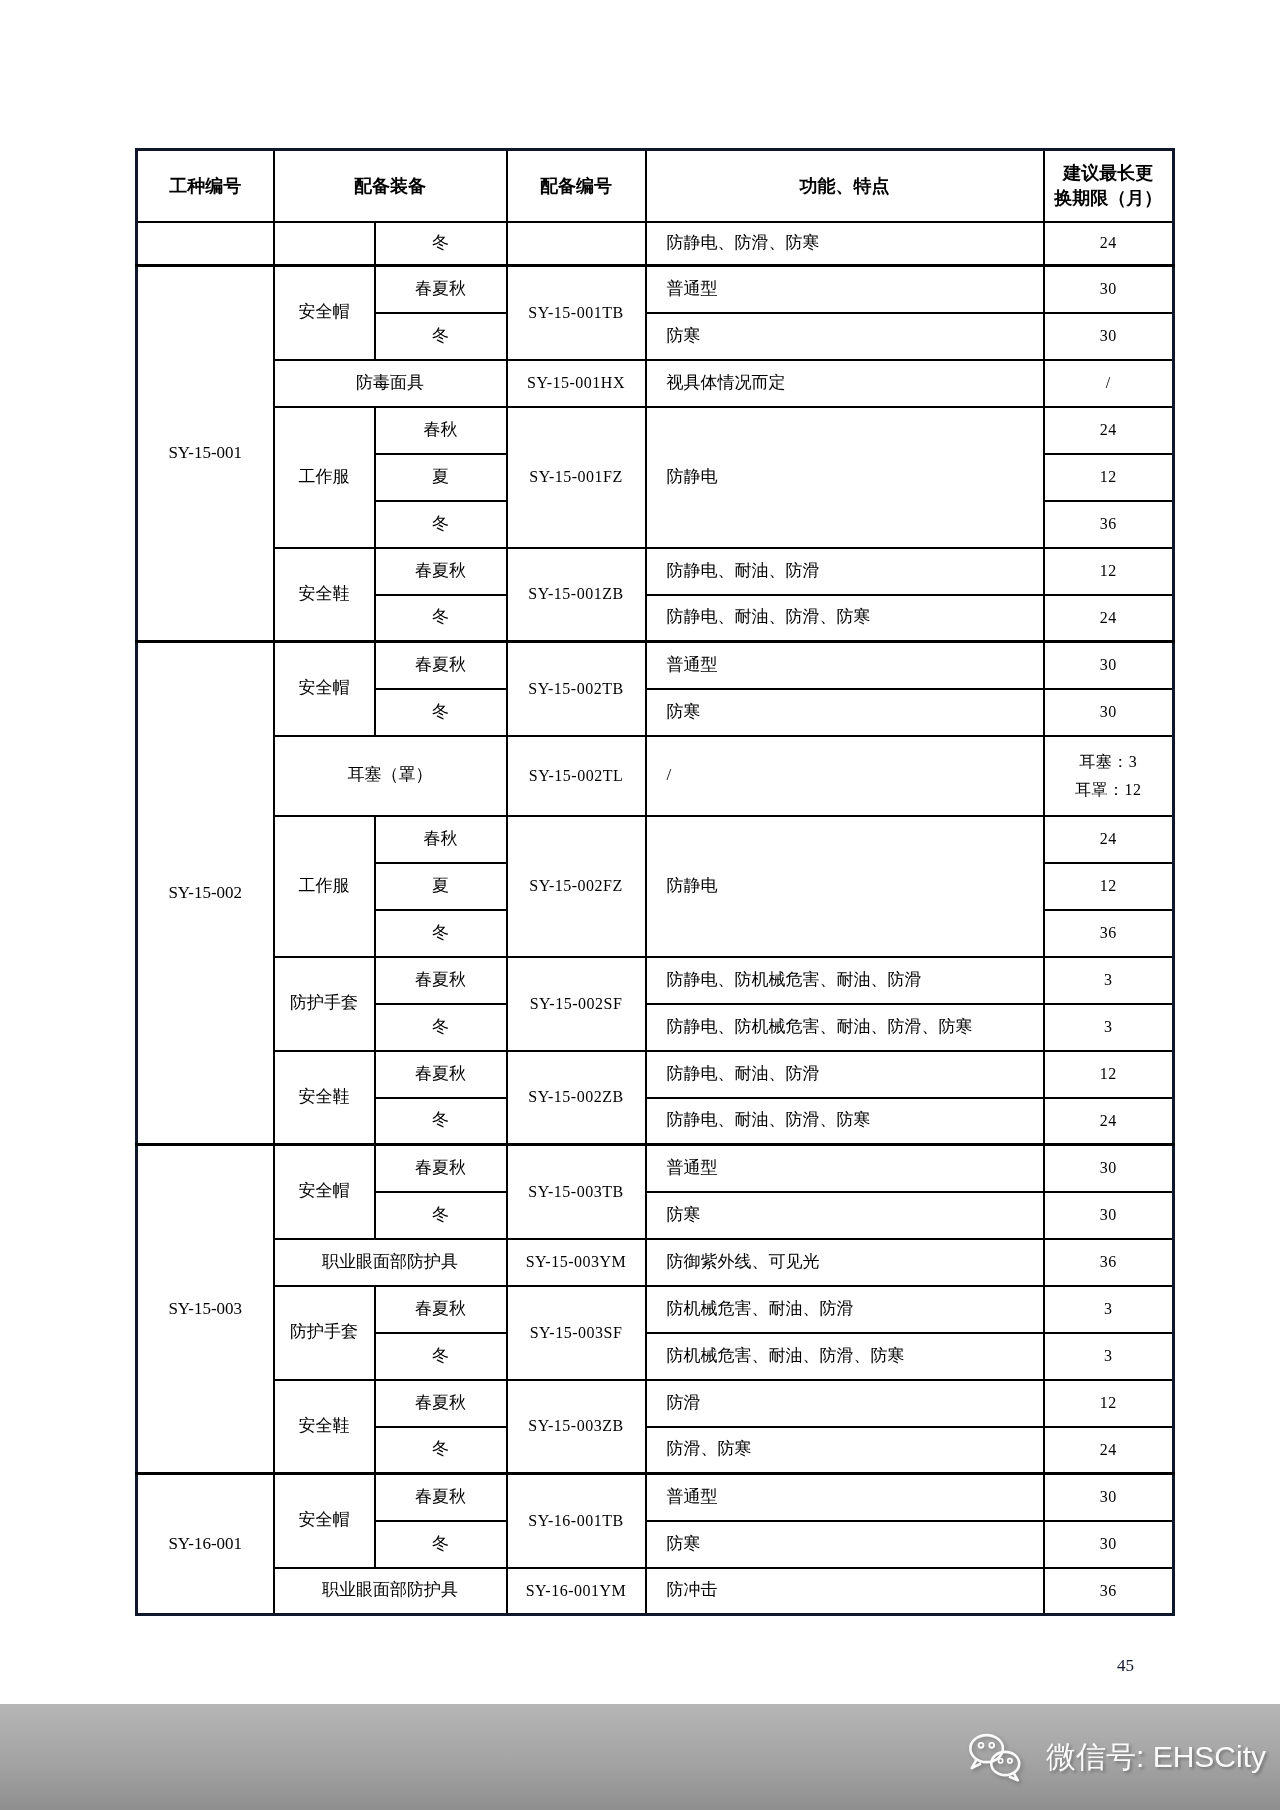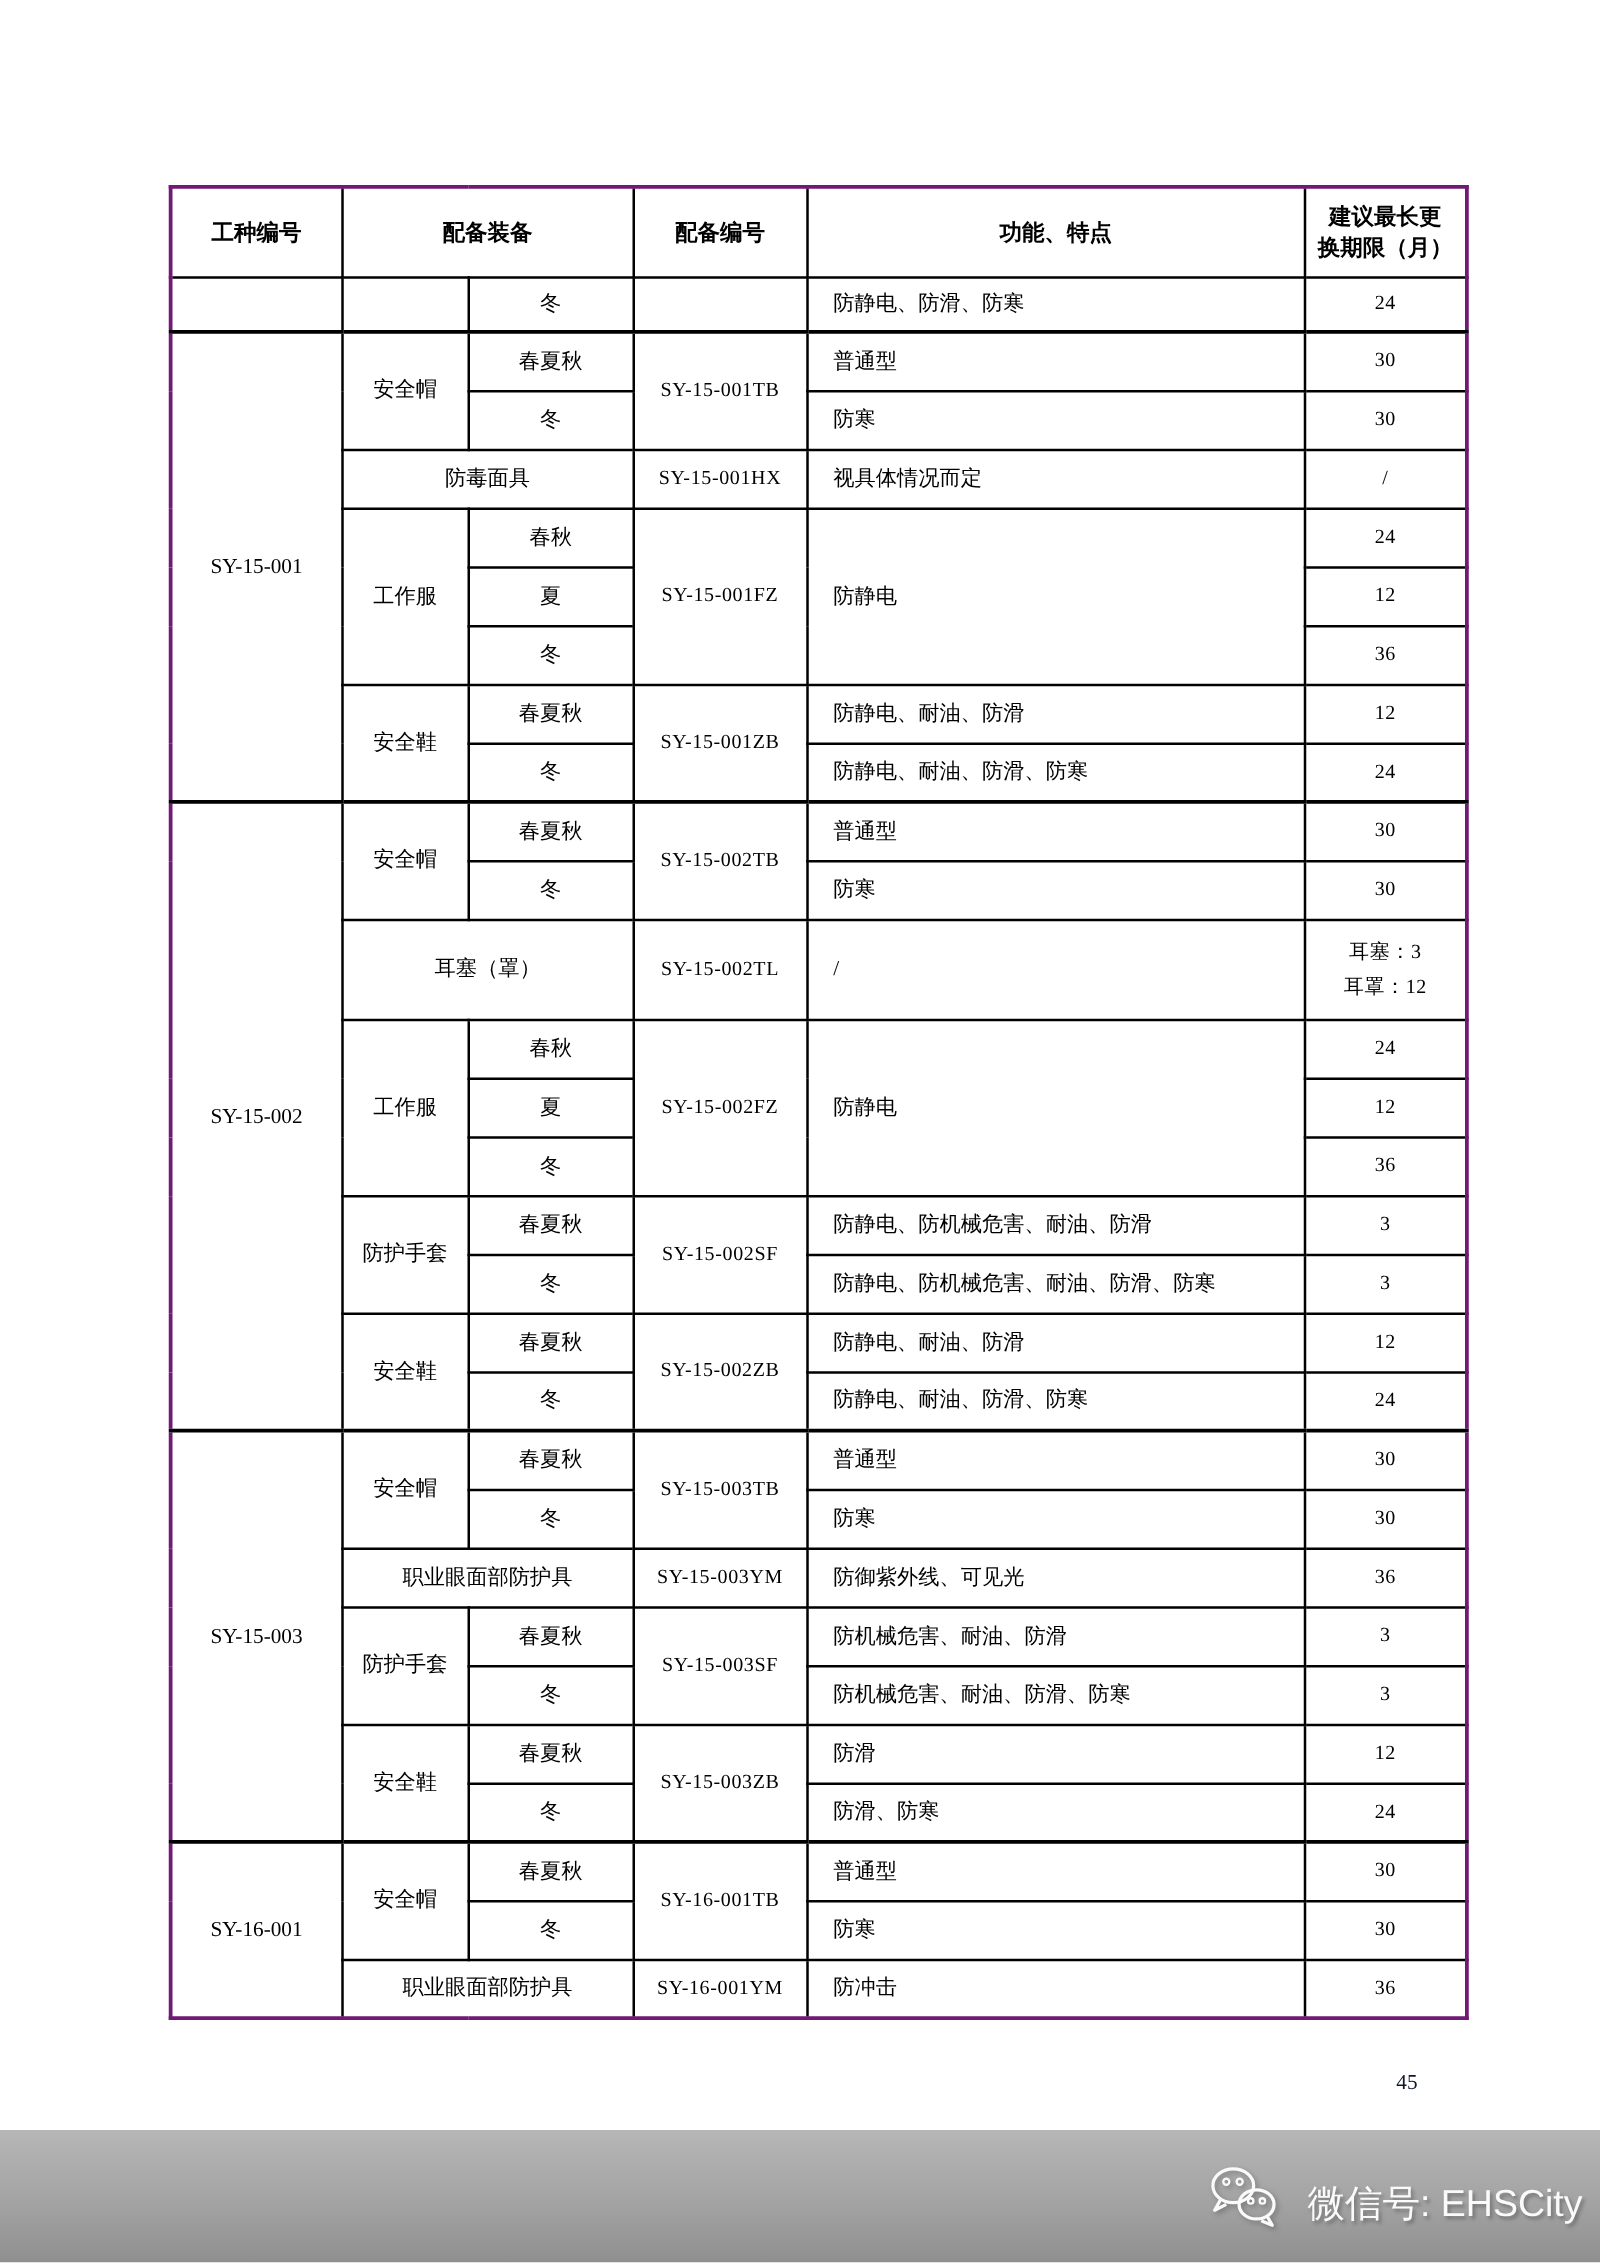--- a/index.html
+++ b/index.html
@@ -12,21 +12,21 @@
   .content{
     position:absolute;left:135px;top:148px;width:1037px;
   }
   .doc-code{
     font-family:"DejaVu Sans Mono","Liberation Mono",monospace;
     font-weight:bold;font-size:16px;letter-spacing:1px;
     margin:0 0 5px 0;
   }
   table.main{
     border-collapse:collapse;table-layout:fixed;width:1037px;
-    border:3px solid #701a75;
+    border:3px solid #0f172a;
   }
   td,th{
     border:2px solid #000;
     text-align:center;vertical-align:middle;
     font-size:17px;line-height:1.35;
     padding:0 4px;overflow:hidden;
   }
   thead tr{height:72px;}
   thead th{font-weight:bold;font-size:18px;padding:0 2px;}
   tbody tr{height:47px;}
@@ -39,21 +39,21 @@
   .page-num{
     text-align:right;padding-right:38px;
     margin-top:40px;font-size:17px;color:#0f172a;
   }
   .footer-bar{
     position:absolute;left:0;bottom:0;width:1280px;height:106px;
     background:linear-gradient(to bottom,#b6b6b6 0%,#a3a3a3 55%,#8f8f8f 100%);
     display:flex;align-items:center;justify-content:flex-end;
     padding-right:14px;box-sizing:border-box;
   }
-  .wechat-wrap{display:flex;align-items:flex-end;gap:21px;}
+  .wechat-wrap{display:flex;align-items:center;gap:21px;}
   .wechat-text{
     font-family:"Liberation Sans","DejaVu Sans",sans-serif;
     font-size:30px;color:#fafafa;
     text-shadow:2px 2px 3px rgba(60,60,60,0.45);
     white-space:nowrap;
   }
   .wechat-icon svg{display:block;filter:drop-shadow(2px 2px 2px rgba(60,60,60,0.4));}
 </style>
 </head>
 <body>

